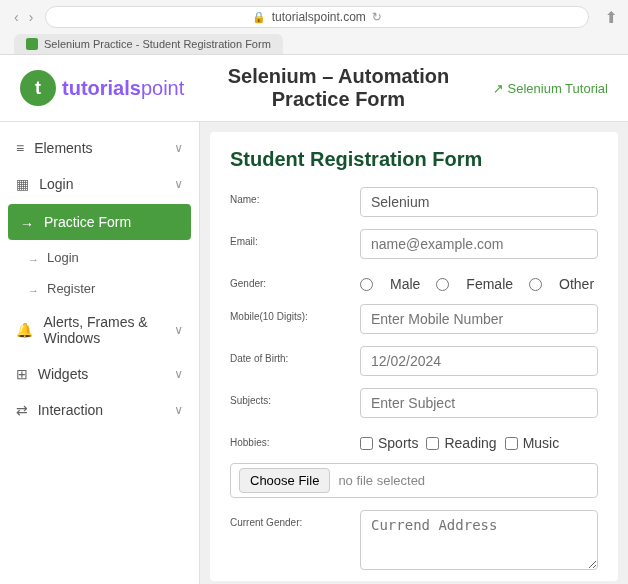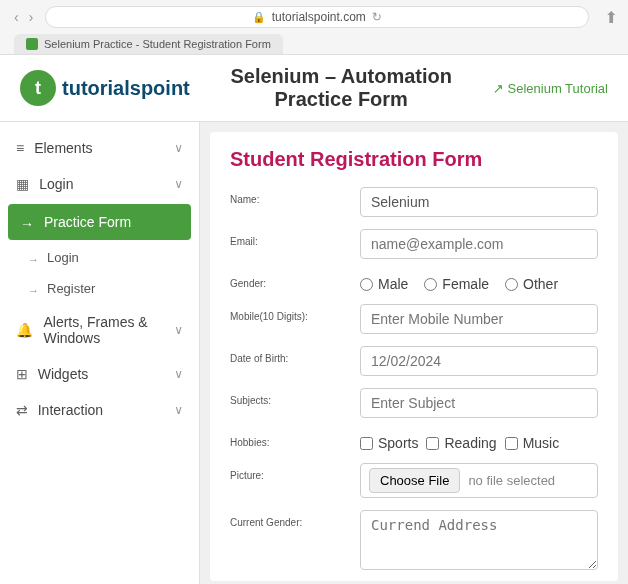--- a/index.html
+++ b/index.html
@@ -15,50 +15,50 @@
     .reload-btn { background: none; border: none; color: #999; font-size: 12px; cursor: pointer; }
     .browser-action { background: none; border: none; font-size: 16px; color: #999; cursor: pointer; margin-left: 8px; }
     .browser-tab { background: #e8e8e8; font-size: 11px; color: #555; padding: 4px 12px; border-top-left-radius: 6px; border-top-right-radius: 6px; display: inline-flex; align-items: center; gap: 6px; }
     .tab-favicon { width: 12px; height: 12px; background: #4a9d3f; border-radius: 2px; }
 
     
     .app-header { background: white; border-bottom: 1px solid #e0e0e0; padding: 10px 20px; display: flex; align-items: center; gap: 16px; }
     .logo { display: flex; align-items: center; gap: 6px; }
     .logo-icon { width: 36px; height: 36px; background: #4a9d3f; border-radius: 50%; display: flex; align-items: center; justify-content: center; color: white; font-weight: bold; font-size: 18px; }
     .logo-text { font-size: 20px; color: #555; }
-    .logo-text span { font-weight: bold; color: #0c4a6e; }
+    .logo-text span { font-weight: bold; color: #8b5cf6; }
     .header-title { flex: 1; text-align: center; font-size: 20px; font-weight: 600; color: #333; }
     .header-link { font-size: 13px; color: #4a9d3f; display: flex; align-items: center; gap: 4px; white-space: nowrap; }
 
     
     .main-layout { display: flex; height: calc(584px - 80px - 35px); background: #f0f0f0; }
 
     
     .sidebar { width: 200px; background: white; border-right: 1px solid #e0e0e0; padding: 8px 0; overflow-y: auto; flex-shrink: 0; }
     .sidebar-item { display: flex; align-items: center; justify-content: space-between; padding: 10px 16px; cursor: pointer; color: #444; font-size: 14px; }
     .sidebar-item-left { display: flex; align-items: center; gap: 10px; }
     .sidebar-icon { color: #666; font-size: 14px; }
     .chevron { color: #999; font-size: 12px; }
     .sidebar-active { background: #4a9d3f; color: white; border-radius: 4px; margin: 2px 8px; padding: 10px 12px; }
     .sidebar-active .sidebar-icon { color: white; }
     .sidebar-subitem { display: flex; align-items: center; gap: 8px; padding: 8px 16px 8px 28px; color: #555; cursor: pointer; font-size: 13px; }
     .arrow-right { font-size: 11px; color: #888; }
 
     
     .content { flex: 1; padding: 16px 20px; overflow-y: auto; background: white; margin: 10px; border-radius: 4px; }
-    .form-title { font-size: 20px; font-weight: 600; color: #be185d; margin-bottom: 16px; }
+    .form-title { font-size: 20px; font-weight: 600; color: #14532d; margin-bottom: 16px; }
 
     
     .form-row { display: flex; align-items: flex-start; margin-bottom: 12px; }
     .form-label { width: 130px; flex-shrink: 0; padding-top: 7px; color: #555; font-size: 10px; }
     .form-control { flex: 1; }
     .form-input { width: 100%; border: 1px solid #ccc; border-radius: 4px; padding: 6px 10px; font-size: 14px; color: #555; outline: none; }
     .form-textarea { width: 100%; border: 1px solid #ccc; border-radius: 4px; padding: 6px 10px; font-size: 14px; color: #555; outline: none; resize: vertical; height: 60px; }
     .radio-group { display: flex; gap: 16px; align-items: center; padding-top: 5px; }
-    .radio-label { display: flex; align-items: center; gap: 5px; color: #444; font-size: 14px; cursor: pointer; }
+    .radio-label { display: flex; align-items: center; gap: 17px; color: #444; font-size: 14px; cursor: pointer; }
     .checkbox-group { display: flex; gap: 8px; align-items: center; padding-top: 5px; }
     .checkbox-label { display: flex; align-items: center; gap: 5px; color: #444; font-size: 14px; cursor: pointer; }
     .file-btn { background: #f0f0f0; border: 1px solid #ccc; border-radius: 4px; padding: 4px 10px; font-size: 13px; cursor: pointer; }
     .file-text { color: #888; font-size: 13px; }
     .file-input-container { border: 1px solid #ccc; border-radius: 4px; padding: 4px 8px; width: 100%; display: flex; align-items: center; gap: 8px; }
   </style>
 </head>
 <body>
 
 <div class="browser-chrome">
@@ -79,21 +79,21 @@
       <div class="tab-favicon"></div>
       <span>Selenium Practice - Student Registration Form</span>
     </div>
   </div>
 </div>
 
 <div class="app-header">
   <div class="logo">
     <div class="logo-icon">t</div>
     <div class="logo-text">
-      <span>tutorials</span><span style="font-weight:bold;">point</span>
+      <span>tutorials</span><span style="font-weight:normal;">point</span>
     </div>
   </div>
   <div class="header-title">Selenium – Automation Practice Form</div>
   <div class="header-link">
     <span>↗</span>
     <span>Selenium Tutorial</span>
   </div>
 </div>
 
 <div class="main-layout">
@@ -222,21 +222,20 @@
           </label>
           <label class="checkbox-label">
             <input type="checkbox" style="">
             <span>Music</span>
           </label>
         </div>
       </div>
     </div>
 
     <div class="form-row">
-      <div class="form-label">Picture:</div>
       <div class="form-control">
         <div class="file-input-container">
           <button class="file-btn">Choose File</button>
           <span class="file-text">no file selected</span>
         </div>
       </div>
     </div>
 
     <div class="form-row">
       <div class="form-label">Current Gender:</div>

